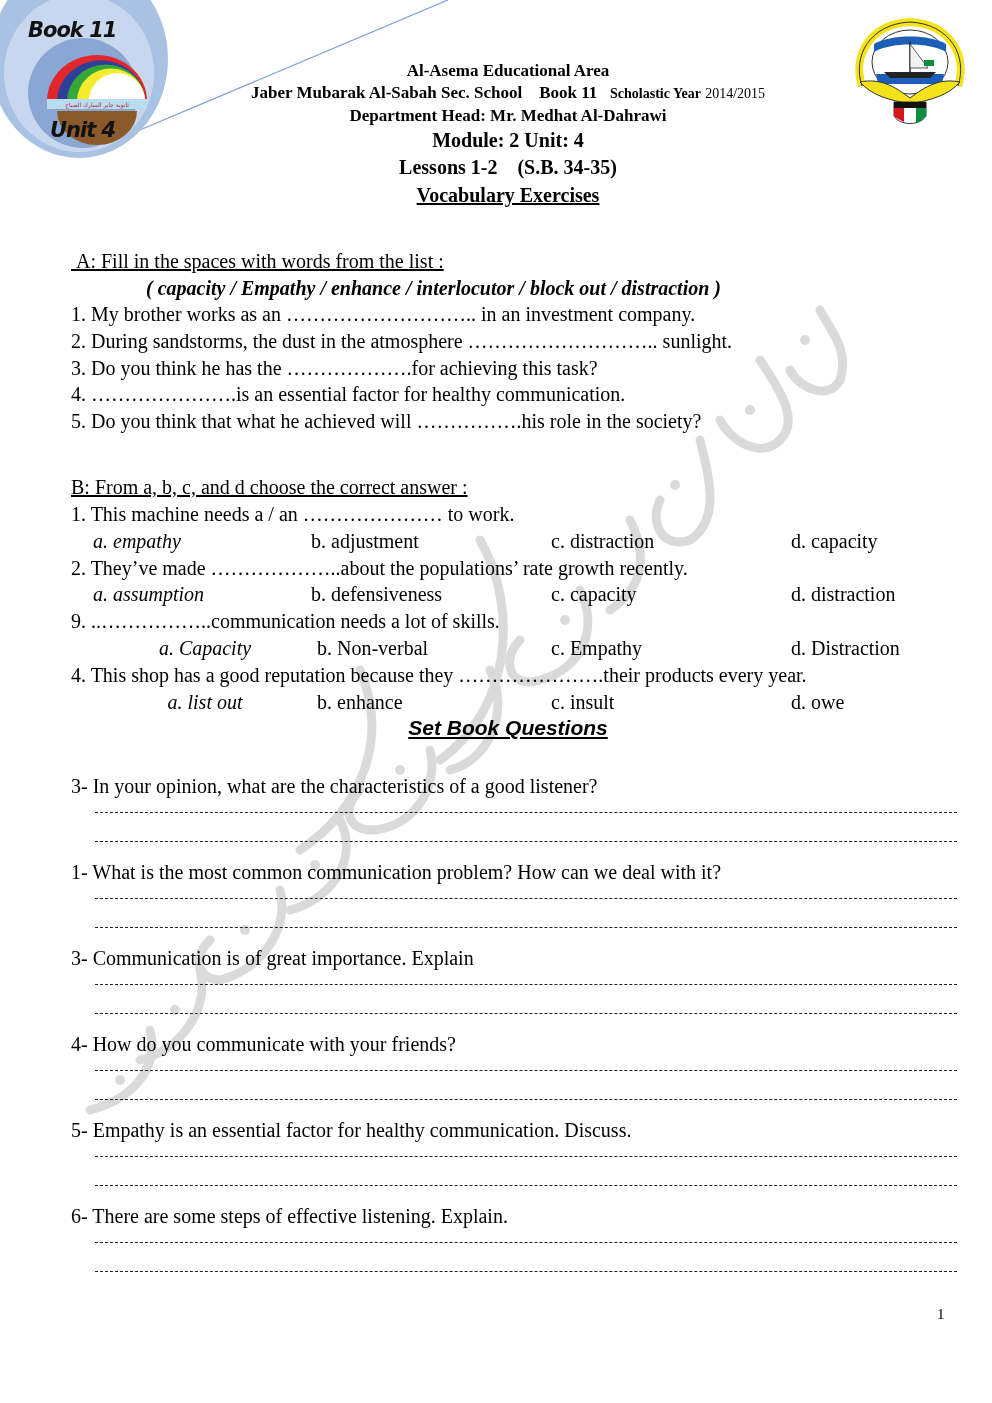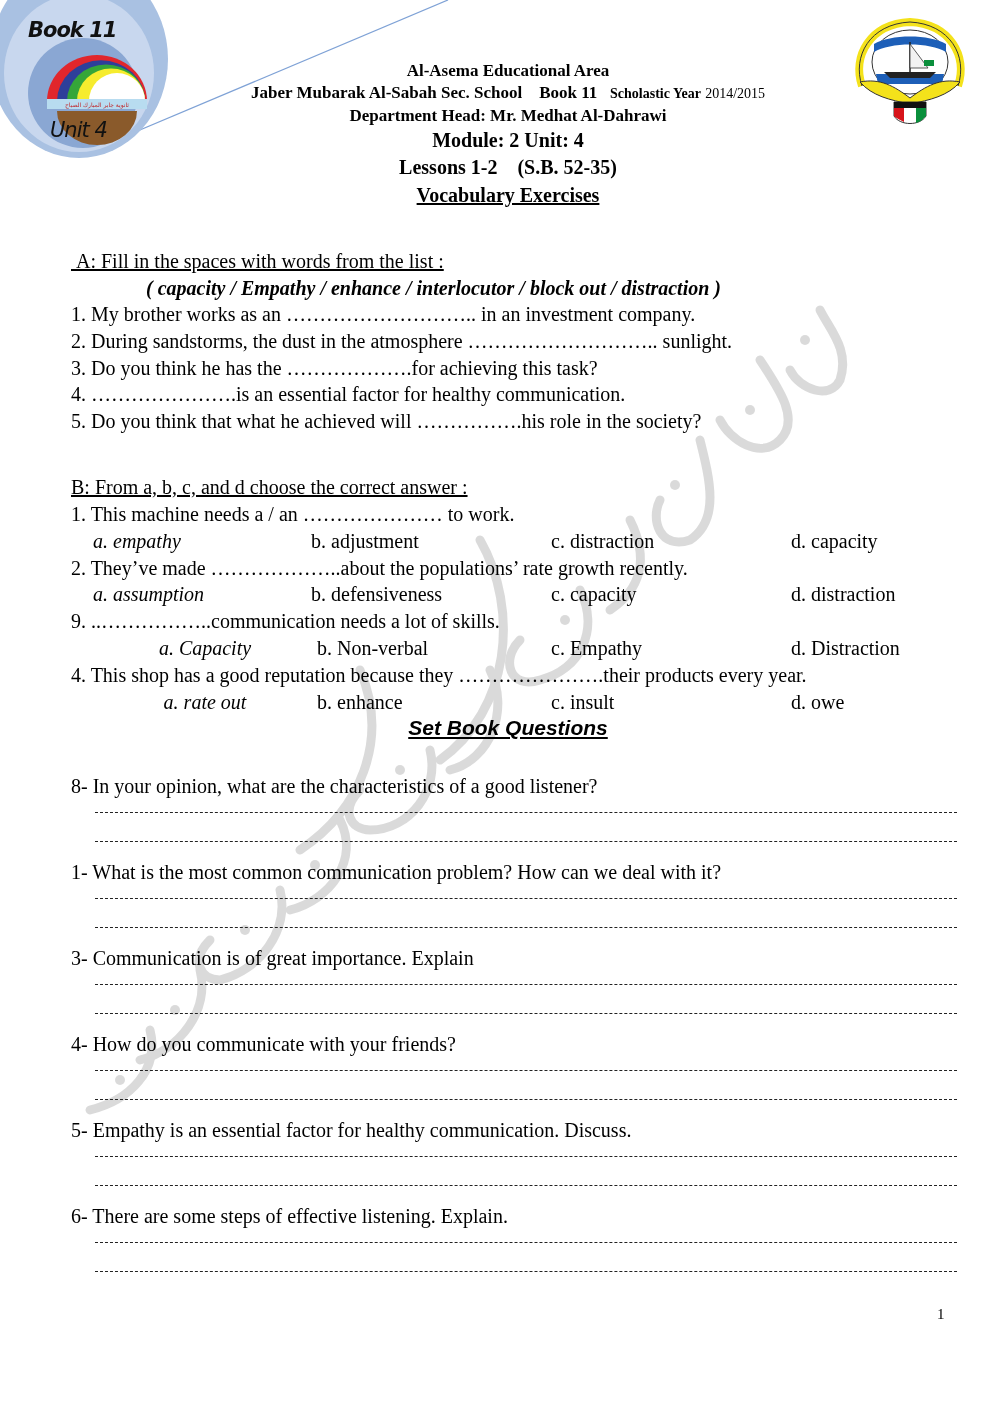--- a/index.html
+++ b/index.html
@@ -11,21 +11,21 @@
   .logo-left { position: absolute; left: -10px; top: -40px; width: 180px; height: 200px; }
   .logo-left .outer { position: absolute; left: 0; top: 0; width: 178px; height: 198px; border-radius: 50%;
                       background: #a9c1e2; }
   .logo-left .mid { position: absolute; left: 14px; top: 34px; width: 150px; height: 158px; border-radius: 50%;
                     background: #c8d7ee; }
   .logo-left .inner { position: absolute; left: 38px; top: 78px; width: 110px; height: 110px; border-radius: 50%;
                       background: #8aa7d3; }
   .logo-left .book { position: absolute; left: 38px; top: 58px; font-family: "DejaVu Sans", sans-serif;
                      font-weight: bold; font-style: italic; font-size: 21px; letter-spacing: -1px; color: #111; }
   .logo-left .unit { position: absolute; left: 60px; top: 158px; font-family: "DejaVu Sans", sans-serif;
-                     font-weight: normal; font-style: italic; font-size: 21px; letter-spacing: -1px; color: #111; }
+                     font-weight: bold; font-style: italic; font-size: 21px; letter-spacing: -1px; color: #111; }
   .logo-left .rainbow { position: absolute; left: 55px; top: 93px; }
 
   .connector { position: absolute; left: 0; top: 0; width: 992px; height: 200px; pointer-events: none; }
 
   
   .emblem { position: absolute; left: 850px; top: 16px; width: 120px; height: 118px; }
 
   
   .header { position: absolute; left: 0; top: 60px; width: 1016px; text-align: center; font-weight: bold; }
   .h-line { display: block; white-space: nowrap; }
@@ -143,21 +143,21 @@
     <span class="h-line h2">
       <span>Jaber Mubarak Al-Sabah Sec. School</span>&nbsp;&nbsp;&nbsp;
       <span>Book 11</span>&nbsp;&nbsp;
       <span class="small">Scholastic Year</span>
       <span class="year">2014/2015</span>
     </span>
     <span class="h-line h3">Department Head: Mr. Medhat Al-Dahrawi</span>
     <span class="h-line h4">Module: 2 Unit: 4</span>
     <span class="h-line h5">
       <span>Lessons 1-2</span>&nbsp;&nbsp;&nbsp;
-      <span>(S.B. 52-35)</span>
+      <span>(S.B. 34-35)</span>
     </span>
     <span class="h-line h6">Vocabulary Exercises</span>
   </div>
 
   <div class="content">
     <div class="sec-title">&nbsp;<span>A: Fill in the spaces with words from the list :</span></div>
     <div class="word-list">( capacity / Empathy / enhance / interlocutor / block out / distraction )</div>
     <div class="line">1.  My brother works as an ……………………….. in an investment company.</div>
     <div class="line">2. During sandstorms, the dust in the atmosphere ……………………….. sunlight.</div>
     <div class="line">3. Do you think he has the ……………….for achieving this task?</div>
@@ -186,32 +186,32 @@
     <div class="line">9.  ..……………..communication needs a lot of skills.</div>
     <div class="opts alt">
       <span class="o1">a. Capacity</span>
       <span class="o2">b. Non-verbal</span>
       <span class="o3">c. Empathy</span>
       <span>d. Distraction</span>
     </div>
 
     <div class="line">4. This shop has a good reputation because they ………………….their products every year.</div>
     <div class="opts alt">
-      <span class="o1">a. rate out</span>
+      <span class="o1">a. list out</span>
       <span class="o2">b. enhance</span>
       <span class="o3">c. insult</span>
       <span>d. owe</span>
     </div>
   </div>
 
   <div class="sb-title">Set Book Questions</div>
 
   <div class="questions">
     <div class="q">
-      <div class="q-text">8- In your opinion, what are the characteristics of a good listener?</div>
+      <div class="q-text">3- In your opinion, what are the characteristics of a good listener?</div>
       <div class="answer-line"></div>
       <div class="answer-line"></div>
     </div>
     <div class="q">
       <div class="q-text">1- What is the most common communication problem? How can we deal with it?</div>
       <div class="answer-line"></div>
       <div class="answer-line"></div>
     </div>
     <div class="q">
       <div class="q-text">3- Communication is of great importance. Explain</div>

